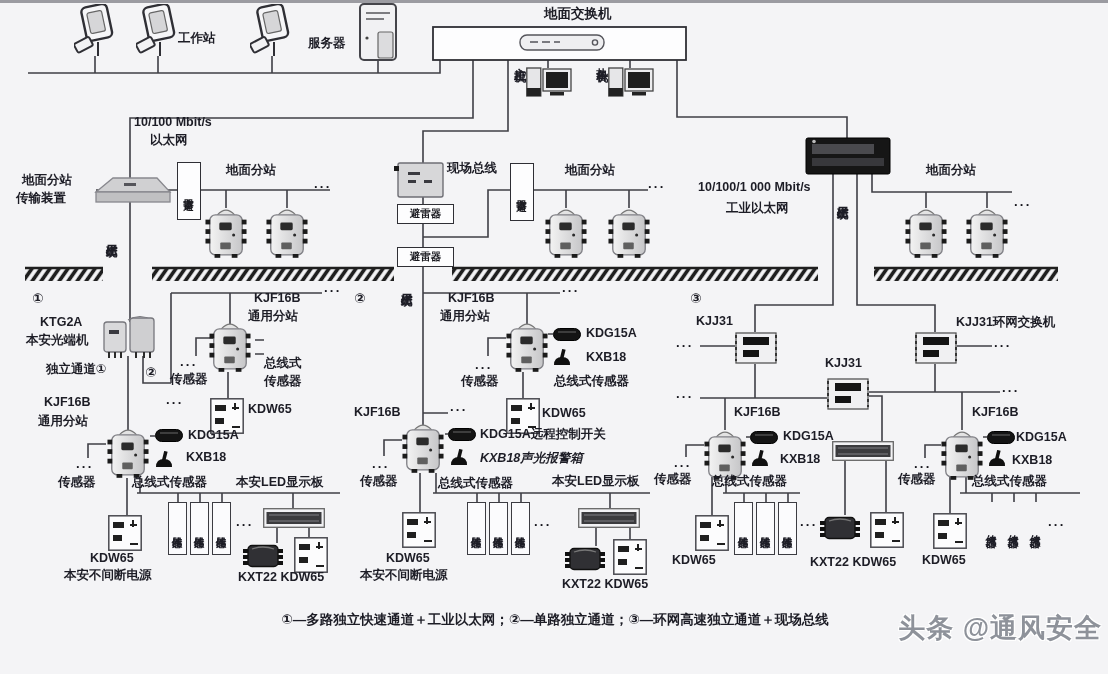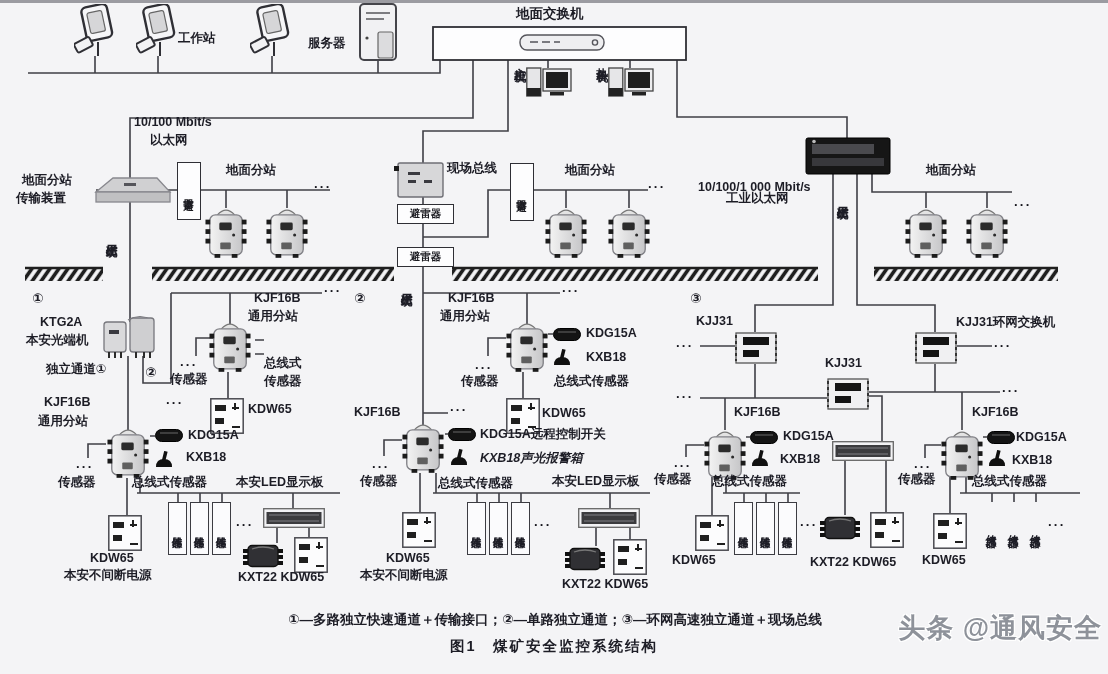--- a/index.html
+++ b/index.html
@@ -237,40 +237,40 @@
   <use href="#led" x="578" y="508" width="62" height="20"></use>
   <use href="#led" x="832" y="441" width="62" height="20"></use>
 
   <use href="#kxt" x="243" y="543" width="40" height="26"></use>
   <use href="#kxt" x="565" y="546" width="40" height="26"></use>
   <use href="#kxt" x="820" y="515" width="40" height="26"></use>
 </svg>
 
 <div class="lbl" style="left:178px;top:32px;">工作站</div>
 <div class="lbl" style="left:308px;top:37px;">服务器</div>
-<div class="lbl big" style="left:516px;top:7px;">地面交换机</div>
+<div class="lbl big" style="left:544px;top:7px;">地面交换机</div>
 <div class="lbl v" style="left:513px;top:58px;font-size:12px;">主控机</div>
 <div class="lbl v" style="left:595px;top:58px;font-size:12px;">热备机</div>
 <div class="lbl" style="left:134px;top:116px;">10/100 Mbit/s</div>
 <div class="lbl" style="left:150px;top:134px;">以太网</div>
 <div class="lbl" style="left:22px;top:174px;">地面分站</div>
 <div class="lbl" style="left:16px;top:192px;">传输装置</div>
 <div class="arr arrv" style="left:177px;top:162px;width:22px;height:56px;">避雷器</div>
 <div class="lbl" style="left:226px;top:164px;">地面分站</div>
 <div class="lbl dots" style="left:314px;top:180px;">···</div>
 <div class="lbl v" style="left:105px;top:234px;font-size:11.5px;">矿用光缆</div>
 <div class="lbl" style="left:447px;top:162px;">现场总线</div>
 <div class="arr arrv" style="left:510px;top:163px;width:22px;height:56px;">避雷器</div>
 <div class="arr" style="left:397px;top:204px;width:55px;height:18px;">避雷器</div>
 <div class="arr" style="left:397px;top:247px;width:55px;height:18px;">避雷器</div>
 <div class="lbl" style="left:565px;top:164px;">地面分站</div>
 <div class="lbl dots" style="left:648px;top:180px;">···</div>
 <div class="lbl v" style="left:400px;top:283px;font-size:11.5px;">矿用光缆</div>
 <div class="lbl" style="left:698px;top:181px;">10/100/1 000 Mbit/s</div>
-<div class="lbl" style="left:726px;top:192px;">工业以太网</div>
+<div class="lbl" style="left:726px;top:202px;">工业以太网</div>
 <div class="lbl v" style="left:836px;top:196px;font-size:11.5px;">矿用光缆</div>
 <div class="lbl" style="left:926px;top:164px;">地面分站</div>
 <div class="lbl dots" style="left:1014px;top:198px;">···</div>
 
 <div class="lbl big" style="left:32px;top:292px;">①</div>
 <div class="lbl" style="left:40px;top:316px;">KTG2A</div>
 <div class="lbl" style="left:26px;top:334px;">本安光端机</div>
 <div class="lbl" style="left:46px;top:363px;">独立通道①</div>
 <div class="lbl big" style="left:145px;top:366px;">②</div>
 <div class="lbl dots" style="left:166px;top:396px;">···</div>
@@ -349,16 +349,15 @@
 <div class="lbl" style="left:1012px;top:454px;">KXB18</div>
 <div class="lbl dots" style="left:914px;top:460px;">···</div>
 <div class="lbl" style="left:898px;top:473px;">传感器</div>
 <div class="lbl" style="left:972px;top:475px;">总线式传感器</div>
 <div class="scol" style="left:982px;top:500px;">传感器</div>
 <div class="scol" style="left:1004px;top:500px;">传感器</div>
 <div class="scol" style="left:1026px;top:500px;">传感器</div>
 <div class="lbl dots" style="left:1048px;top:518px;">···</div>
 <div class="lbl" style="left:922px;top:554px;">KDW65</div>
 
-<div class="legend">①—多路独立快速通道＋传输接口；②—单路独立通道；③—环网高速独立通道＋现场总线</div>
-<div class="caption">图1　煤矿安全监控系统结构</div>
+<div class="legend">①—多路独立快速通道＋工业以太网；②—单路独立通道；③—环网高速独立通道＋现场总线</div>
 <div class="watermark">头条 @通风安全</div>
 </div>
 
 </body></html>

